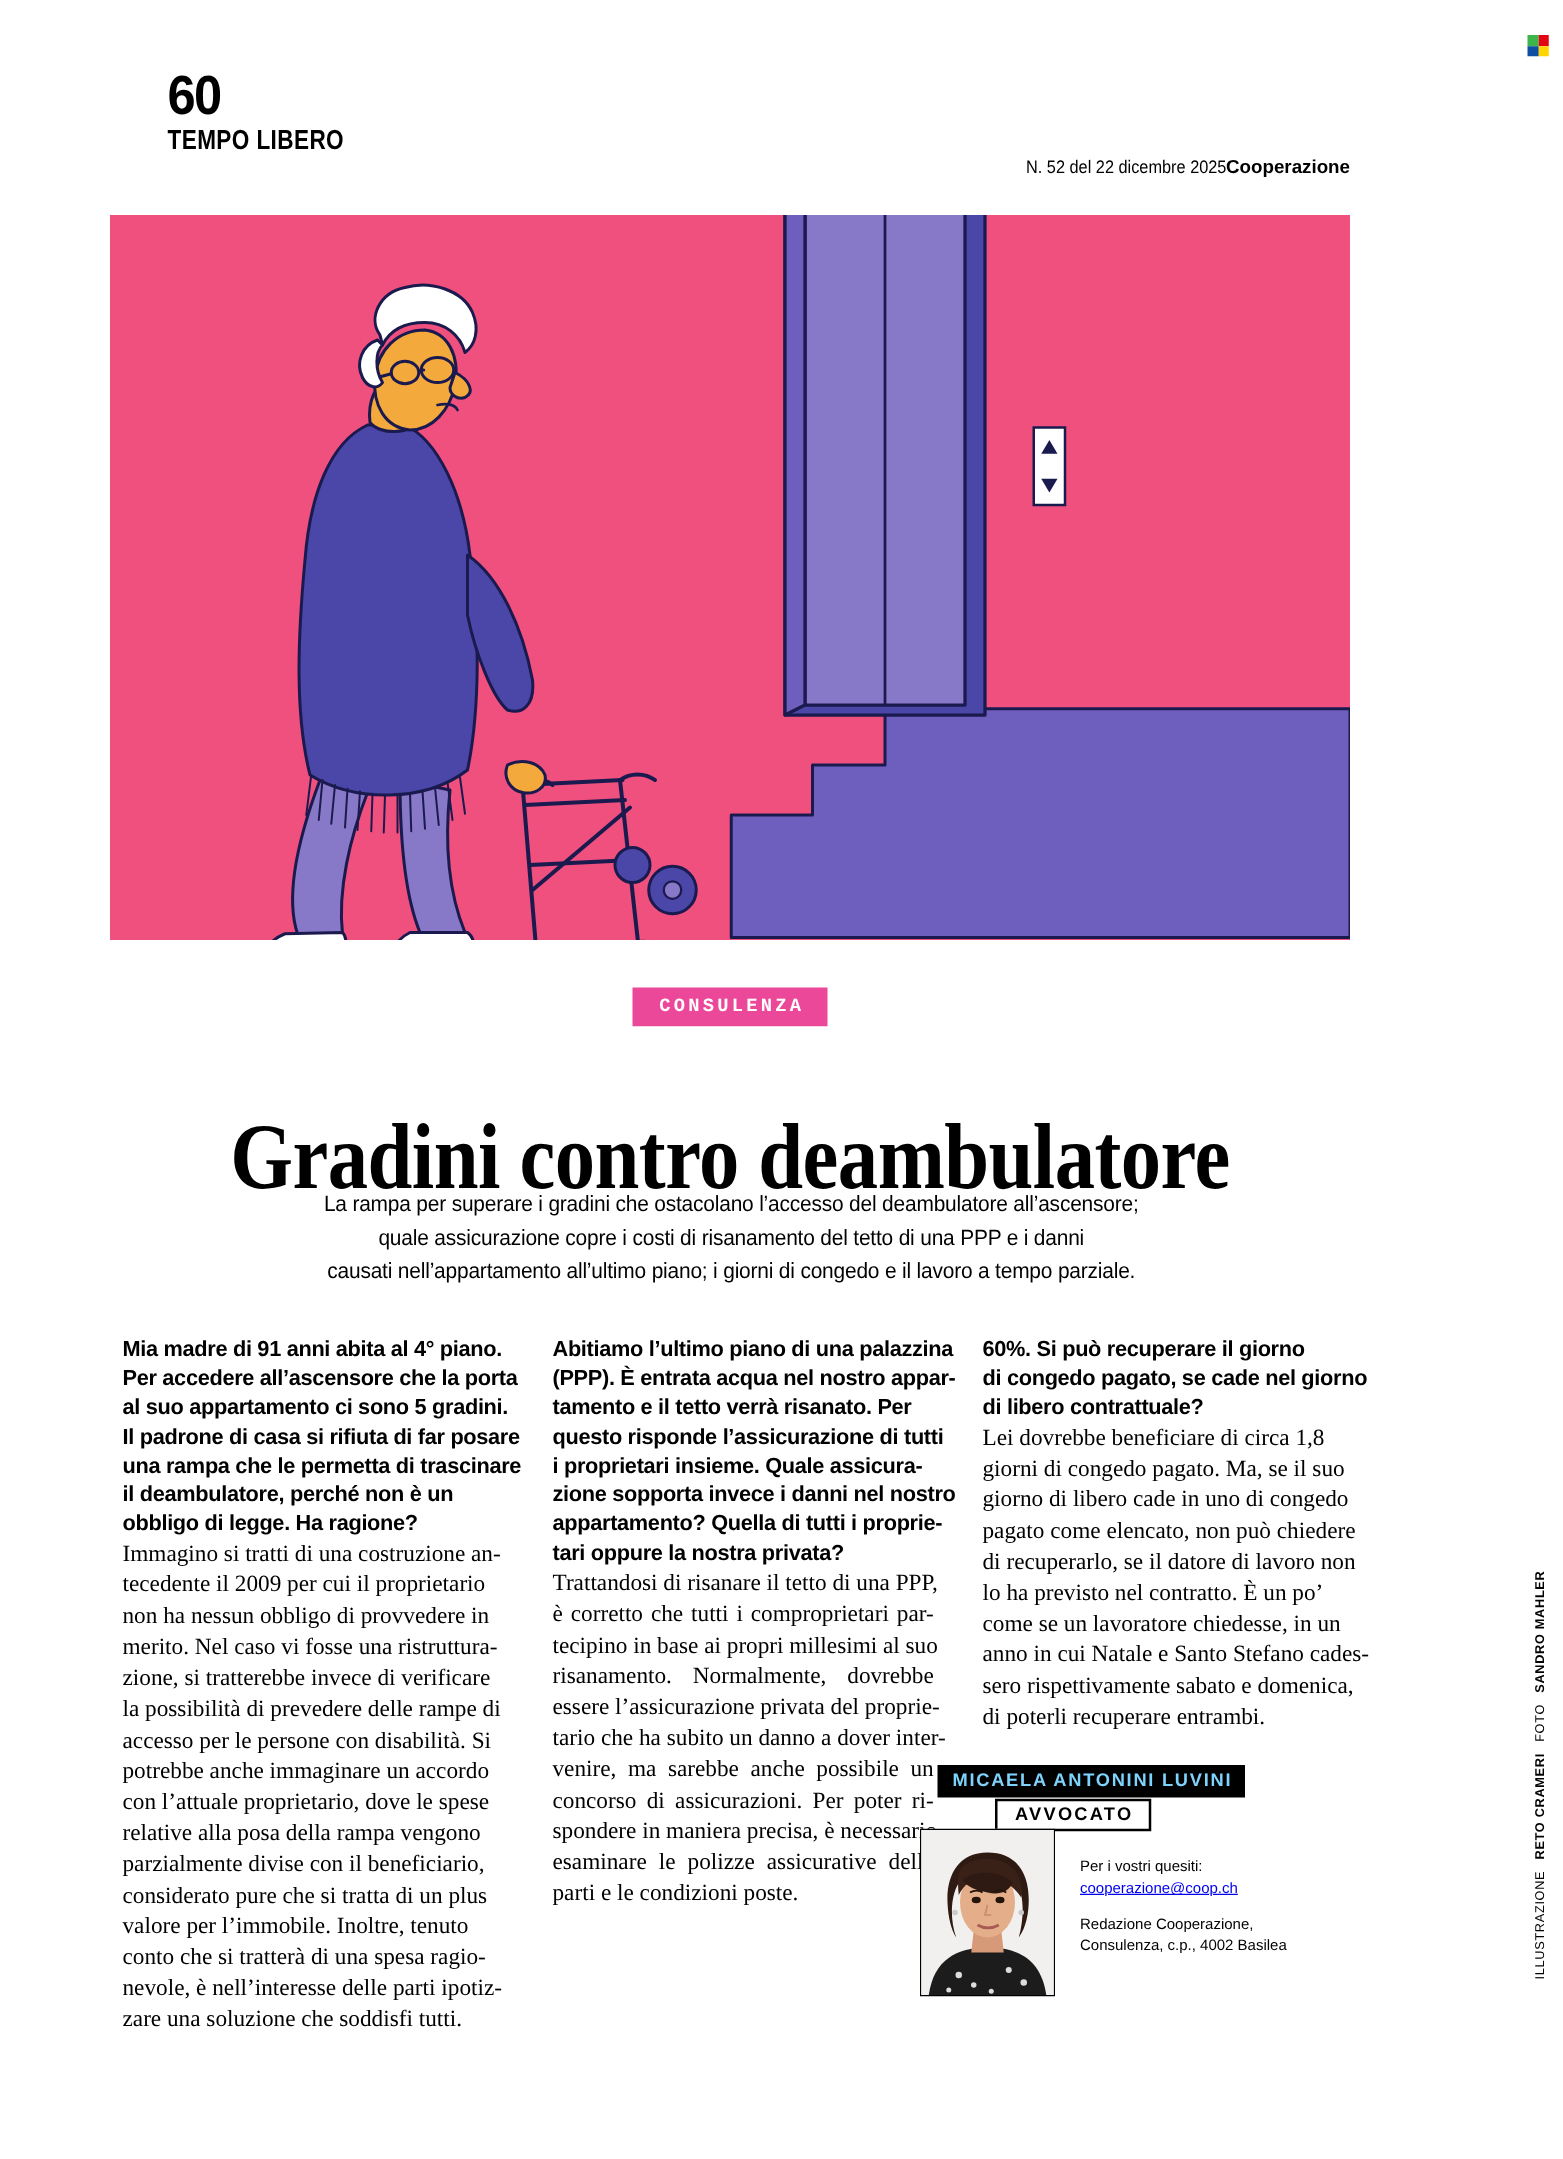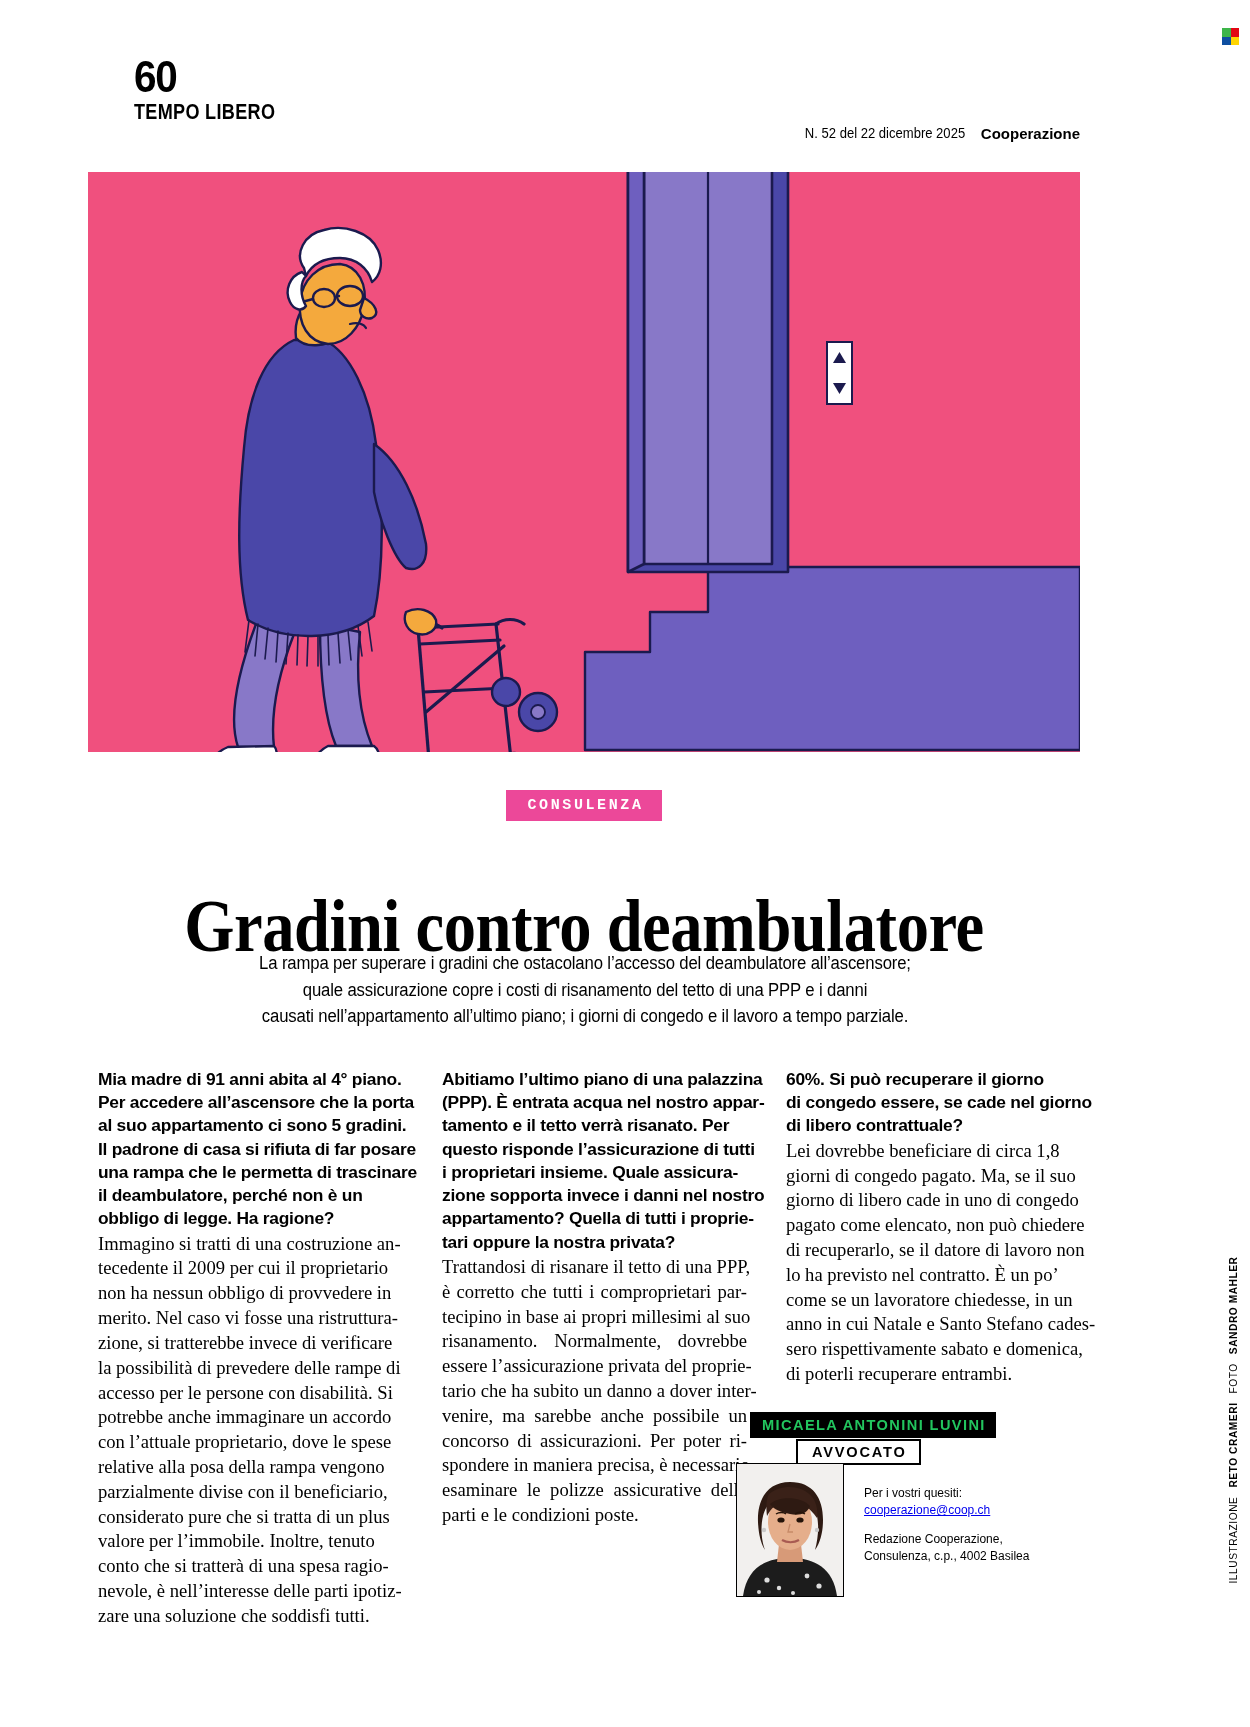--- a/index.html
+++ b/index.html
@@ -41,22 +41,21 @@
     font-weight: bold;
     font-size: 22px;
     letter-spacing: 0.4px;
     margin-left: 46px;
     transform: scaleX(0.82);
     transform-origin: left bottom;
   }
   .header-right {
     margin-left: auto;
     display: flex;
-    align-items: flex-start;
-    gap: 16px;
+    align-items: center;
     font-size: 14.5px;
   }
   .issue-line {
     font-size: 14.5px;
     transform: scaleX(0.9);
     transform-origin: right bottom;
     white-space: nowrap;
   }
   .brand-name {
     font-weight: bold;
@@ -183,21 +182,21 @@
   
   .author-block {
     position: absolute;
     left: 736px;
     top: 1412px;
     width: 344px;
   }
   .author-name {
     display: inline-block;
     background: #000;
-    color: #22c55e;
+    color: #7dd3fc;
     font-family: "Liberation Sans", sans-serif;
     font-weight: bold;
     font-size: 14.6px;
     letter-spacing: 1.4px;
     padding: 5px 10px 5px 12px;
     margin-left: 14px;
   }
   .author-role-row {
     margin-top: 1px;
     margin-left: 60px;
@@ -456,21 +455,21 @@
       <span class="just">spondere in maniera precisa, è necessario</span>
       <span class="just">esaminare le polizze assicurative delle</span>
       <span>parti e le condizioni poste.</span>
     </p>
     <div class="spacer"></div>
   </div>
 
   <div class="col">
     <p class="q">
       <span>60%. Si può recuperare il giorno</span>
-      <span>di congedo essere, se cade nel giorno</span>
+      <span>di congedo pagato, se cade nel giorno</span>
       <span>di libero contrattuale?</span>
     </p>
     <p class="a">
       <span>Lei dovrebbe beneficiare di circa 1,8</span>
       <span>giorni di congedo pagato. Ma, se il suo</span>
       <span>giorno di libero cade in uno di congedo</span>
       <span>pagato come elencato, non può chiedere</span>
       <span>di recuperarlo, se il datore di lavoro non</span>
       <span>lo ha previsto nel contratto. È un po’</span>
       <span>come se un lavoratore chiedesse, in un</span>

